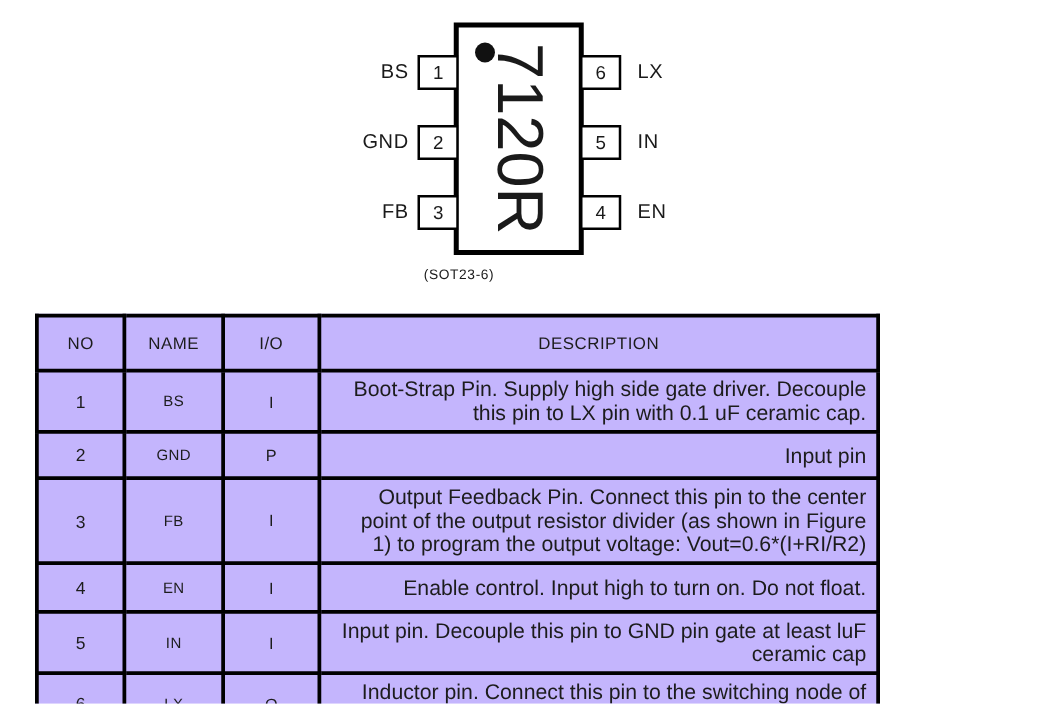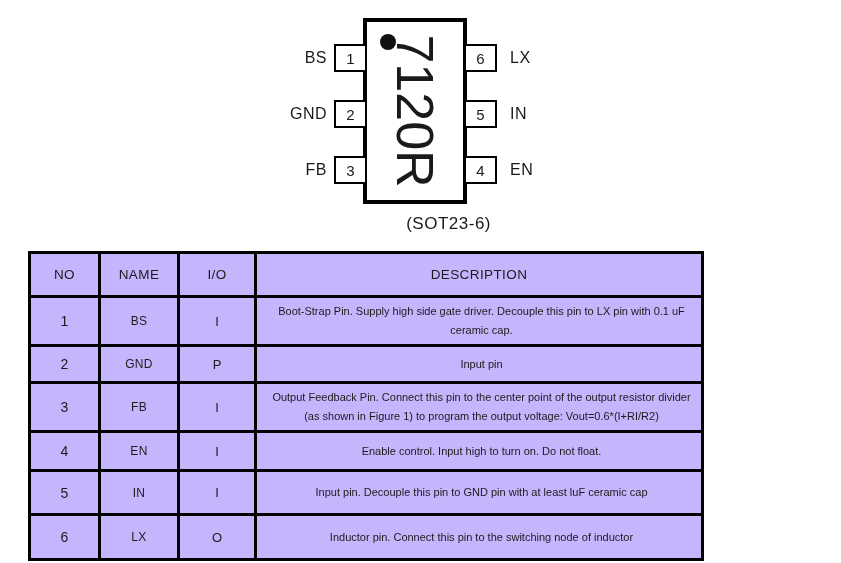--- a/index.html
+++ b/index.html
@@ -54,22 +54,22 @@
     font-size: 16px;
     letter-spacing: 0.5px;
     height: 20px; line-height: 20px;
   }
   .plabel.l { left: 230px; width: 97px; text-align: right; }
   .plabel.r { left: 510px; width: 90px; text-align: left; }
   .pkg-caption {
     position: absolute;
     left: 339px; top: 214px;
     width: 152px;
-    text-align: right;
-    font-size: 17px;
+    text-align: left;
+    font-size: 11px;
     letter-spacing: 0.5px;
   }
 
   
   #pin-table {
     position: absolute;
     left: 28px; top: 251px;
     width: 676px;
     border-collapse: collapse;
     table-layout: fixed;
@@ -80,24 +80,24 @@
     font-weight: normal;
     vertical-align: middle;
     color: #1c1c1c;
   }
   th.hdr { font-size: 13.5px; letter-spacing: 0.4px; text-align: center; }
   td.c   { text-align: center; }
   td.no  { font-size: 14px; }
   td.nm  { font-size: 12px; letter-spacing: 0.3px; }
   td.io  { font-size: 13px; }
   td.desc {
-    font-size: 11px;
+    font-size: 17px;
     line-height: 19px;
     padding: 4px 8px 4px 13px;
-    text-align: center;
+    text-align: right;
   }
 </style>
 </head>
 <body>
 
 <div id="canvas">
 
   <section>
 
     <div class="chip-body">
@@ -161,21 +161,21 @@
       <tr style="height:39px">
         <td class="c no">4</td>
         <td class="c nm">EN</td>
         <td class="c io">I</td>
         <td class="desc">Enable control. Input high to turn on. Do not float.</td>
       </tr>
       <tr style="height:44px">
         <td class="c no">5</td>
         <td class="c nm">IN</td>
         <td class="c io">I</td>
-        <td class="desc">Input pin. Decouple this pin to GND pin with at least luF ceramic cap</td>
+        <td class="desc">Input pin. Decouple this pin to GND pin gate at least luF ceramic cap</td>
       </tr>
       <tr style="height:45px">
         <td class="c no">6</td>
         <td class="c nm">LX</td>
         <td class="c io">O</td>
         <td class="desc">Inductor pin. Connect this pin to the switching node of inductor</td>
       </tr>
     </tbody>
   </table>
 

